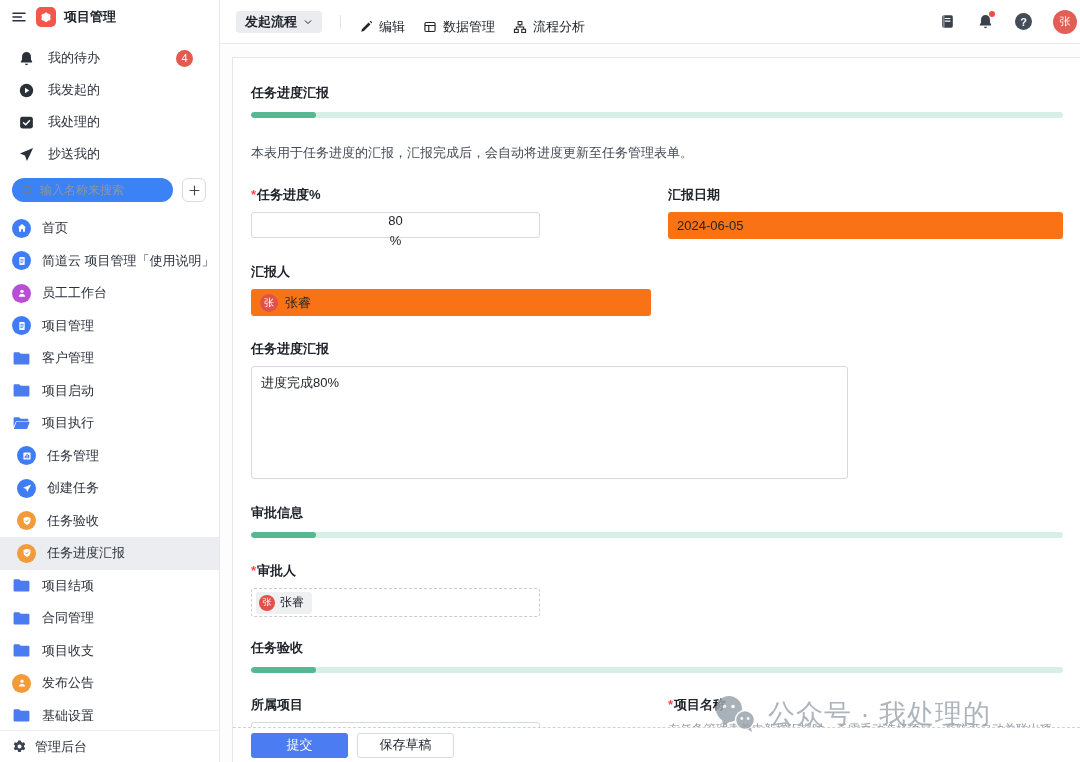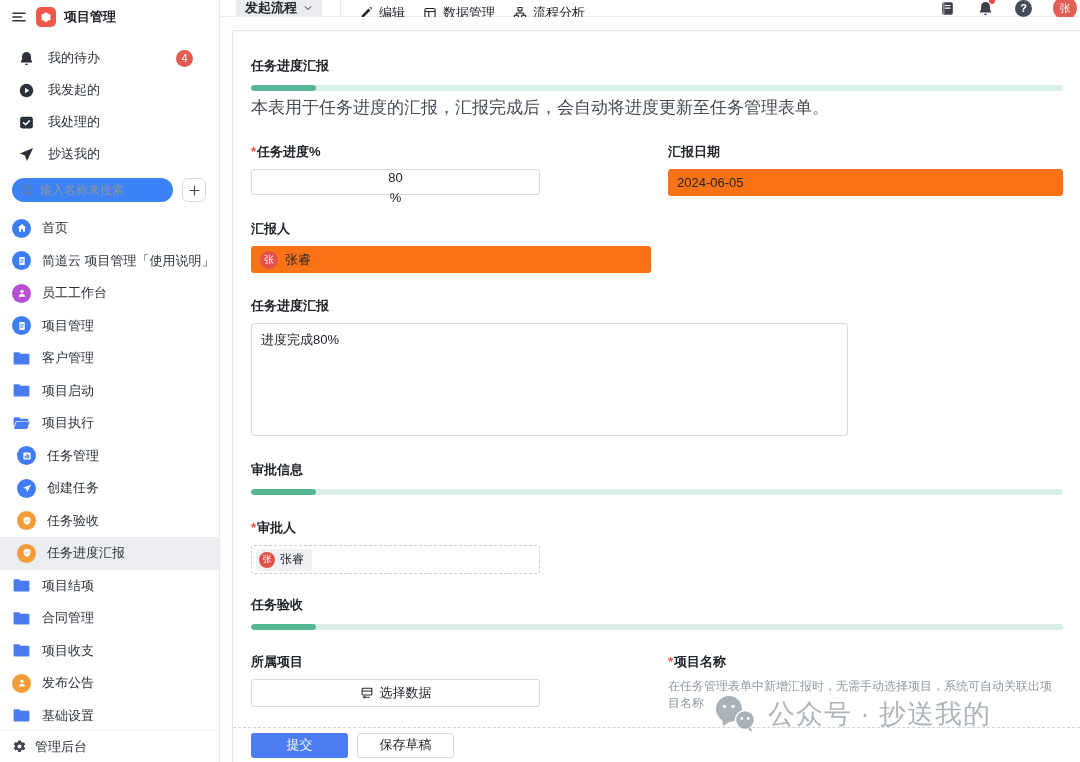--- a/index.html
+++ b/index.html
@@ -25,38 +25,38 @@
   .apps { flex:1; overflow:hidden; }
   .app-item { height:32.5px; display:flex; align-items:center; padding-left:12px; gap:11px; font-size:13px; color:#2b313b; cursor:pointer; }
   .app-item.sub { padding-left:17px; }
   .app-item.active { background:#ebedf0; }
   .cic { width:19px; height:19px; border-radius:50%; display:flex; align-items:center; justify-content:center; flex-shrink:0; }
   .cic.blue { background:#3f7df6; } .cic.purple { background:#b84fd4; } .cic.orange { background:#f29b38; }
   .sb-admin { height:32px; border-top:1px solid #eef0f2; display:flex; align-items:center; padding-left:12px; gap:8px; font-size:13px; color:#2b313b; cursor:pointer; }
 
   
   .main { flex:1; display:flex; flex-direction:column; min-width:0; position:relative; }
-  .toolbar { height:17px; background:#fff; border-bottom:1px solid #e8eaed; display:flex; align-items:center; padding:0 12px 0 16px; gap:18px; flex-shrink:0; }
+  .toolbar { height:44px; background:#fff; border-bottom:1px solid #e8eaed; display:flex; align-items:center; padding:0 12px 0 16px; gap:18px; flex-shrink:0; }
   .tb-primary { height:22px; background:#ebecf0; border:none; border-radius:4px; display:flex; align-items:center; gap:6px; padding:0 9px; font-size:13px; font-weight:bold; color:#20242b; cursor:pointer; font-family:inherit; }
   .tb-divider { width:1px; height:14px; background:#e1e3e7; }
   .tb-item { display:flex; align-items:center; gap:6px; font-size:13px; color:#20242b; cursor:pointer;margin-top:10px; }
   .tb-right { margin-left:auto; display:flex; align-items:center; gap:21px; }
   .tb-bell { position:relative; cursor:pointer; display:flex; }
   .tb-bell .dot { position:absolute; right:-1px; top:-2px; width:6px; height:6px; background:#ee4d42; border-radius:50%; }
   .help-ic { width:17px; height:17px; background:#454c59; color:#fff; border-radius:50%; font-size:11px; font-weight:bold; display:flex; align-items:center; justify-content:center; cursor:pointer; }
   .tb-avatar { width:24px; height:24px; background:#e25f56; color:#fff; border-radius:50%; font-size:11px; display:flex; align-items:center; justify-content:center; margin-right:-9px; cursor:pointer; flex-shrink:0; }
 
   .content { flex:1; position:relative; background:#fdfdfe; padding:13px 0 0 12px; min-height:0; }
   .card { height:100%; background:#fff; border-top:1px solid #e2e5e9; border-left:1px solid #e2e5e9; display:flex; flex-direction:column; min-height:0; }
   .form-body { flex:1; overflow:hidden; padding:26px 17px 0 18px; }
 
   .sec-title { font-size:13px; font-weight:bold; color:#20242b; }
   .pbar { margin-top:10px; height:6px; border-radius:3px; background:#d8efe6; overflow:hidden; }
   .pbar .fill { height:100%; width:8%; background:#55b893; border-radius:3px; }
-  .desc { margin-top:5px; font-size:17px; color:#434a54; }
+  .desc { margin-top:26px; font-size:13px; color:#434a54; }
 
   .frow { display:flex; margin-top:24px; }
   .fcol-l { width:417px; flex-shrink:0; }
   .fcol-r { flex:1; min-width:0; }
   .flabel { font-size:13px; font-weight:bold; color:#20242b; }
   .req { color:#f54a45; margin-right:1px; }
   .fhelper { font-size:12px; color:#9099a3; margin-top:7px; }
 
   .ctl { margin-top:8px; }
   .input { width:289px; height:26px; background:#fff; border:1px solid #d6d9de; border-radius:3px; display:flex; align-items:center; padding:0 8px; gap:5px; font-size:13px; color:#20242b;flex-direction:column; }
@@ -448,16 +448,16 @@
     <svg width="46" height="40" viewBox="0 0 46 40">
       <circle cx="17" cy="15" r="13" fill="#9ba4ad"></circle>
       <path d="M10 26l1.5 6 6-4z" fill="#9ba4ad"></path>
       <circle cx="12.5" cy="12.5" r="1.8" fill="#fff"></circle>
       <circle cx="21" cy="12.5" r="1.8" fill="#fff"></circle>
       <circle cx="33" cy="26" r="9.5" fill="#9ba4ad" stroke="#fff" stroke-width="1.5"></circle>
       <circle cx="29.8" cy="24.5" r="1.4" fill="#fff"></circle>
       <circle cx="36.2" cy="24.5" r="1.4" fill="#fff"></circle>
       <path d="M39 33.5l1 4.5-4.5-2.8z" fill="#9ba4ad"></path>
     </svg>
-    <span class="wm-text">公众号 · 抄送我的</span>
+    <span class="wm-text">公众号 · 我处理的</span>
   </div>
 
 </div>
 
 </body></html>

